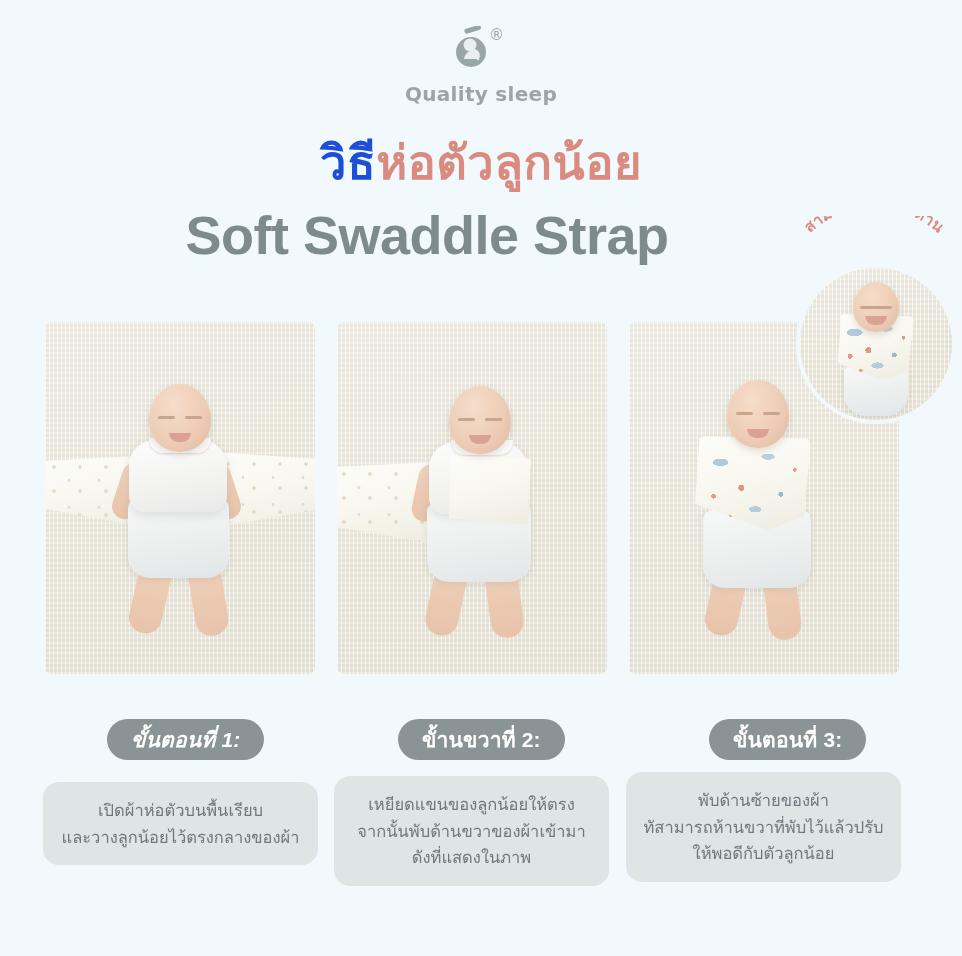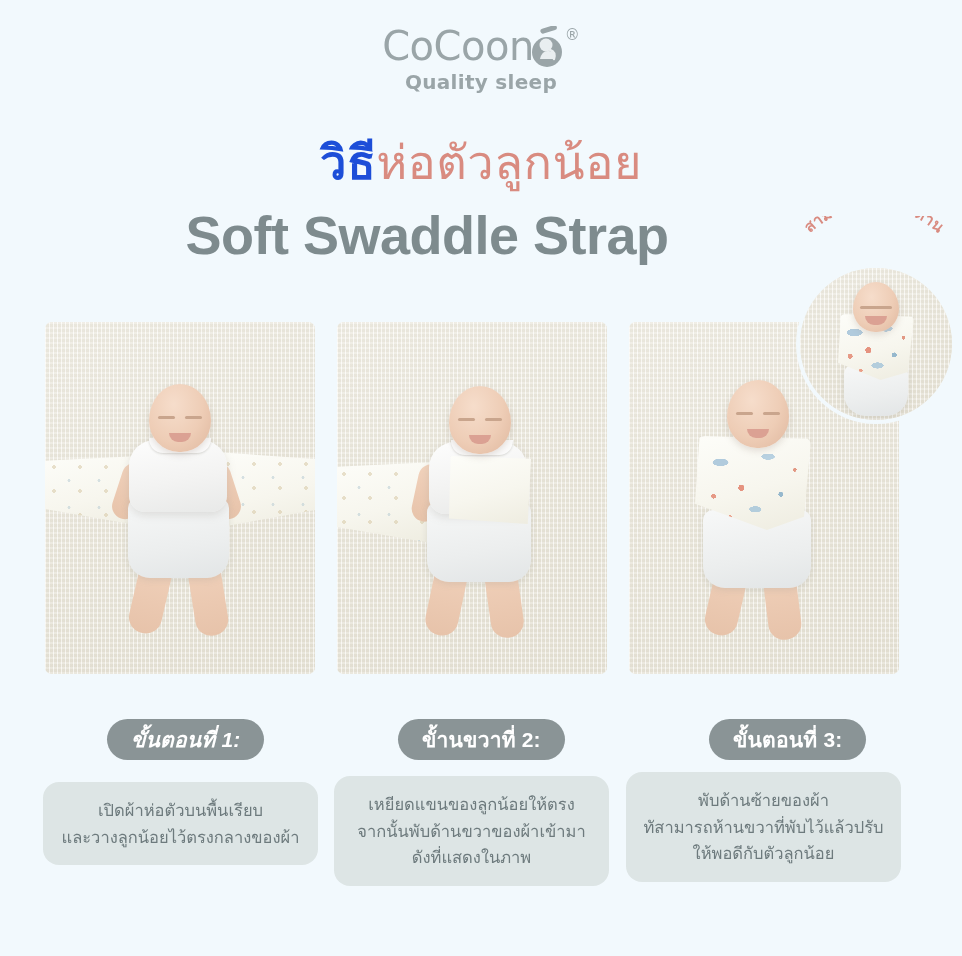--- a/index.html
+++ b/index.html
@@ -48,42 +48,42 @@
     color: #9aa5a8;
     margin-left: 1px;
     margin-top: 2px;
     font-family: "DejaVu Sans", sans-serif;
   }
   #logo-tagline {
     font-size: 20px;
     color: #9aa5a8;
     font-weight: 700;
     letter-spacing: 0.3px;
-    margin-top: 0;
+    margin-top: 8px;
     font-family: "DejaVu Sans", sans-serif;
   }
 
   
   #headline-thai {
     position: absolute;
     top: 136px;
     left: 0;
     width: 962px;
     text-align: center;
     font-size: 47px;
     line-height: 1.15;
     white-space: nowrap;
   }
   #headline-thai-strong {
     font-weight: 700;
     color: #1d4ed8;
     letter-spacing: 0.5px;
   }
   #headline-thai-rest {
-    font-weight: 400;
+    font-weight: 700;
     color: #d98b80;
     letter-spacing: 0.5px;
   }
   #headline-en {
     position: absolute;
     top: 204px;
     left: 0;
     width: 854px;
     text-align: center;
     font-size: 54px;
@@ -272,21 +272,20 @@
   }
   #step-card-1 { left: 43px;  top: 782px; }
   #step-card-2 { left: 334px; top: 776px; }
   #step-card-3 { left: 626px; top: 772px; }
 </style>
 </head>
 <body>
 
 <div id="brand-logo">
   <div id="logo-wordmark-row">
-    <span id="logo-wordmark">CoCoon</span>
     <span id="logo-baby-mark">
       <svg width="34" height="44" viewBox="0 0 34 44" aria-hidden="true">
         <rect x="10" y="1" width="17" height="5" rx="2.5" transform="rotate(-17 18 3)" fill="#9aa5a8"></rect>
         <circle cx="17" cy="26" r="15" fill="#9aa5a8"></circle>
         <circle cx="16" cy="19" r="6.5" fill="#e9eef0"></circle>
         <path d="M10 33 q2 -9 9 -8 q7 1 6 8 z" fill="#e9eef0"></path>
         <path d="M20 24 q6 2 4 9" stroke="#e9eef0" stroke-width="2.4" fill="none" stroke-linecap="round"></path>
       </svg>
     </span>
     <span id="logo-reg">®</span>

